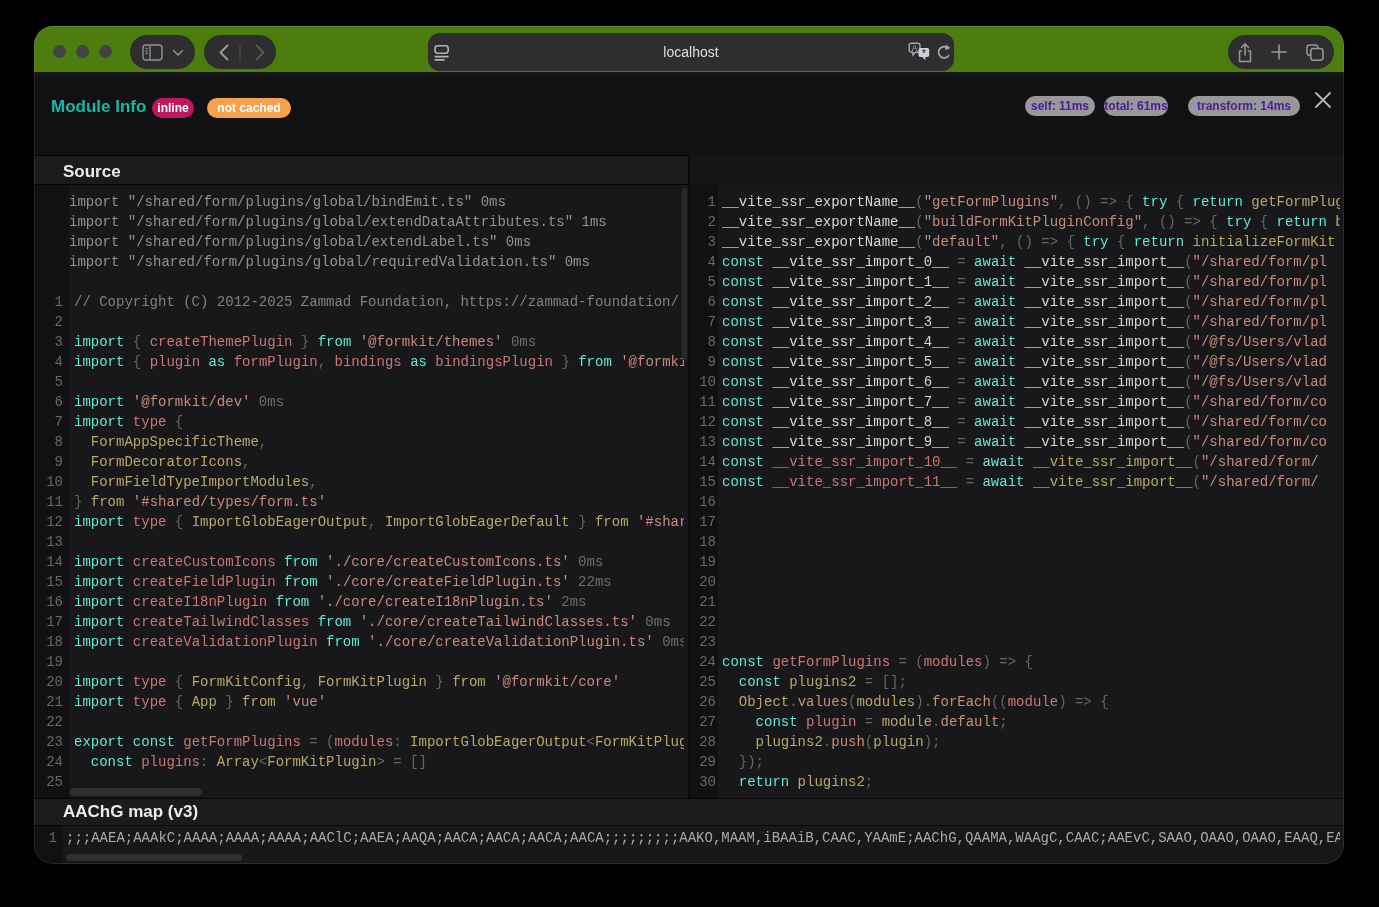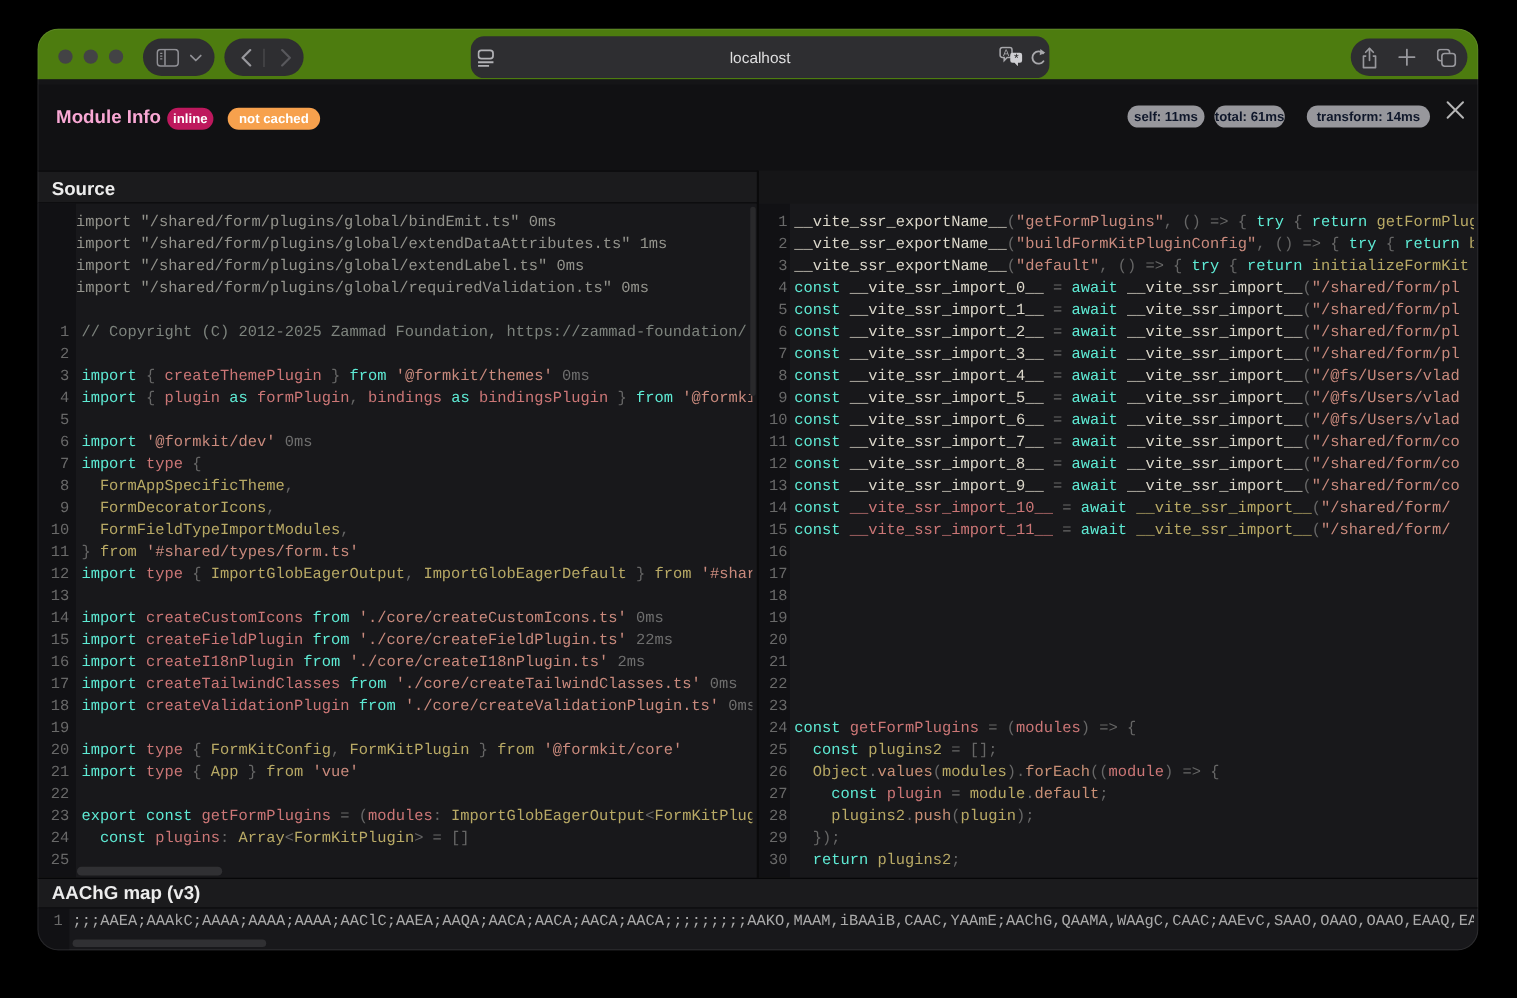--- a/index.html
+++ b/index.html
@@ -8,28 +8,28 @@
   #win { position:absolute; left:34px; top:26px; width:1310px; height:838px;
          background:#151517; border-radius:19px; overflow:hidden; }
   #titlebar { position:absolute; left:0; top:0; width:100%; height:46px; background:#4d7c0f; }
   .tl { position:absolute; top:19px; width:13px; height:13px; border-radius:50%; background:#434345; }
   .pill { position:absolute; top:9px; height:34px; background:#2e2e31; border-radius:17px; }
   #urlbar { position:absolute; left:394px; top:7px; width:526px; height:38px; background:#2e2e31; border-radius:12px; }
   #urltext { position:absolute; left:0; top:0; width:100%; height:100%; display:flex; align-items:center; justify-content:center;
              color:#dfdfe0; font-size:14px; }
   .icn { position:absolute; }
   #pagehead { position:absolute; left:0; top:51px; width:100%; height:78px; background:#111113; }
-  #ptitle { position:absolute; left:17px; top:20px; color:#f9a8d4; font-size:17px; font-weight:bold; }
+  #ptitle { position:absolute; left:17px; top:20px; color:#14b8a6; font-size:17px; font-weight:bold; }
   .badge { position:absolute; top:21px; height:20px; border-radius:10px; color:#fff; font-size:12px; font-weight:bold;
            display:flex; align-items:center; justify-content:center; }
-  .gpill { position:absolute; top:19px; height:20px; border-radius:10px; background:#97979c; color:#0f172a;
+  .gpill { position:absolute; top:19px; height:20px; border-radius:10px; background:#97979c; color:#4c1d95;
            font-size:12px; font-weight:bold; display:flex; align-items:center; justify-content:center; }
   #ppath { position:absolute; left:17px; top:44px; color:#9c9c9c; font-size:14px; font-family:"Liberation Mono",monospace; }
   .phead { position:absolute; height:30px; background:#1b1b1d; color:#ececec; font-size:17px; font-weight:bold;
-           line-height:31px; padding-left:13px; border-top:1px solid #050507; border-bottom:1px solid #050507; }
+           line-height:31px; padding-left:29px; border-top:1px solid #050507; border-bottom:1px solid #050507; }
   pre { font-family:"Liberation Mono",monospace; font-size:14px; line-height:20px; color:#dbd7ca; }
   .pane { position:absolute; overflow:hidden; background:#18181b; }
   .gut { position:absolute; left:0; top:0; height:100%; background:#111114; }
   pre { position:relative; }
   .line { white-space:pre; height:20px; }
   .ln { display:inline-block; text-align:right; color:#696969; }
   #lpane .ln { width:26px; margin-right:11px; }
   #rpane .ln { width:22px; margin-right:6px; }
   #lpane pre { padding:7px 0 0 3px; width:650px; overflow:hidden; }
   #rpane pre { padding:7px 0 0 4px; width:650px; overflow:hidden; }

